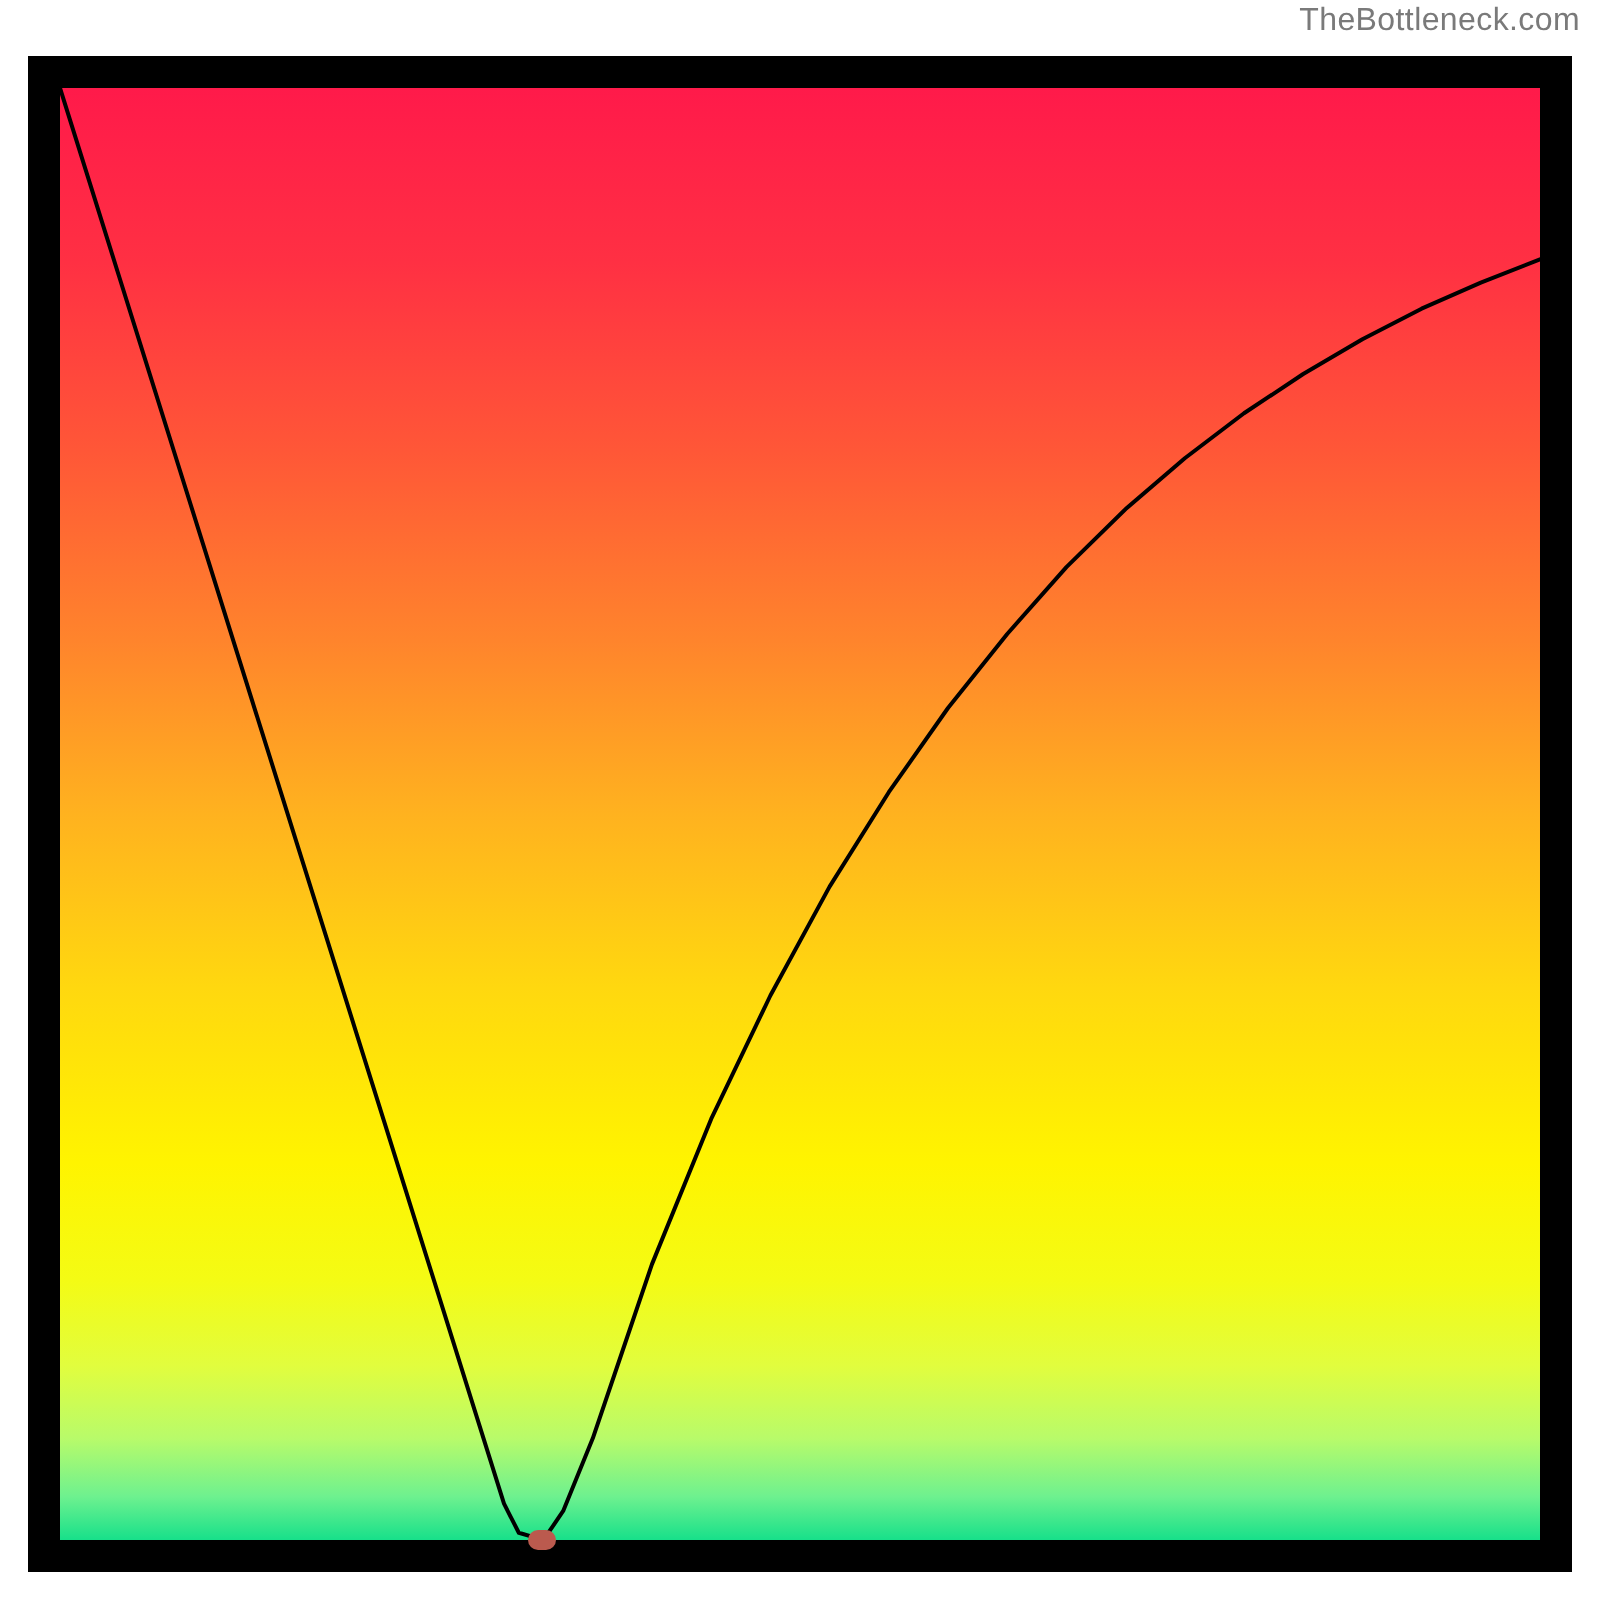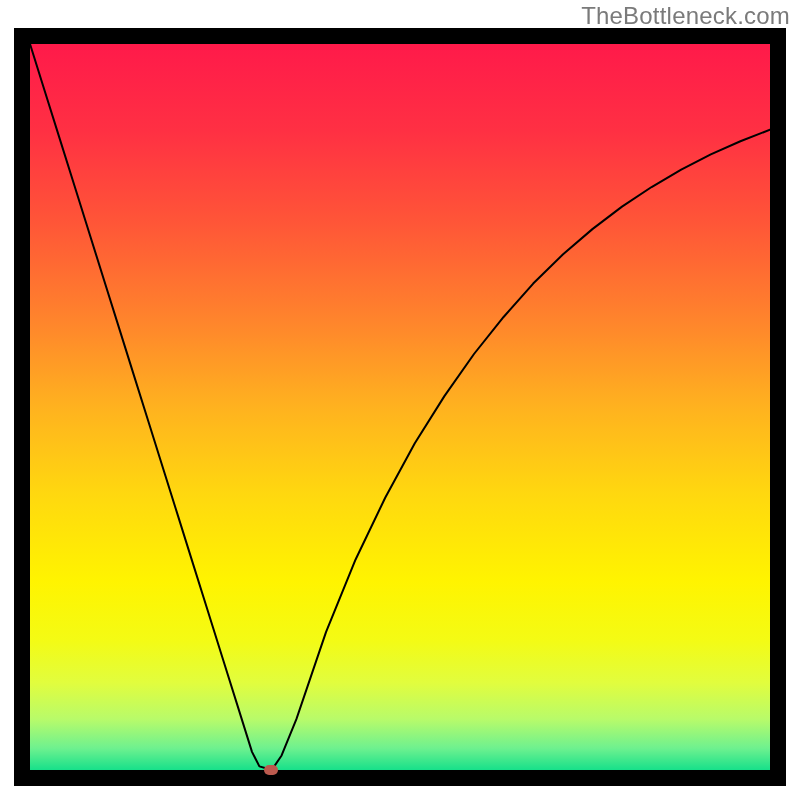--- a/index.html
+++ b/index.html
@@ -10,21 +10,21 @@
   }
   .wrapper {
     width: 800px;
     height: 800px;
     position: relative;
   }
   .attribution {
     position: absolute;
     top: 2px;
     right: 10px;
-    font-size: 24px;
+    font-size: 16px;
     color: #7a7a7a;
     font-weight: 500;
     letter-spacing: 0.2px;
   }
   .plot-area {
     position: absolute;
     left: 14px;
     top: 28px;
     width: 772px;
     height: 758px;

